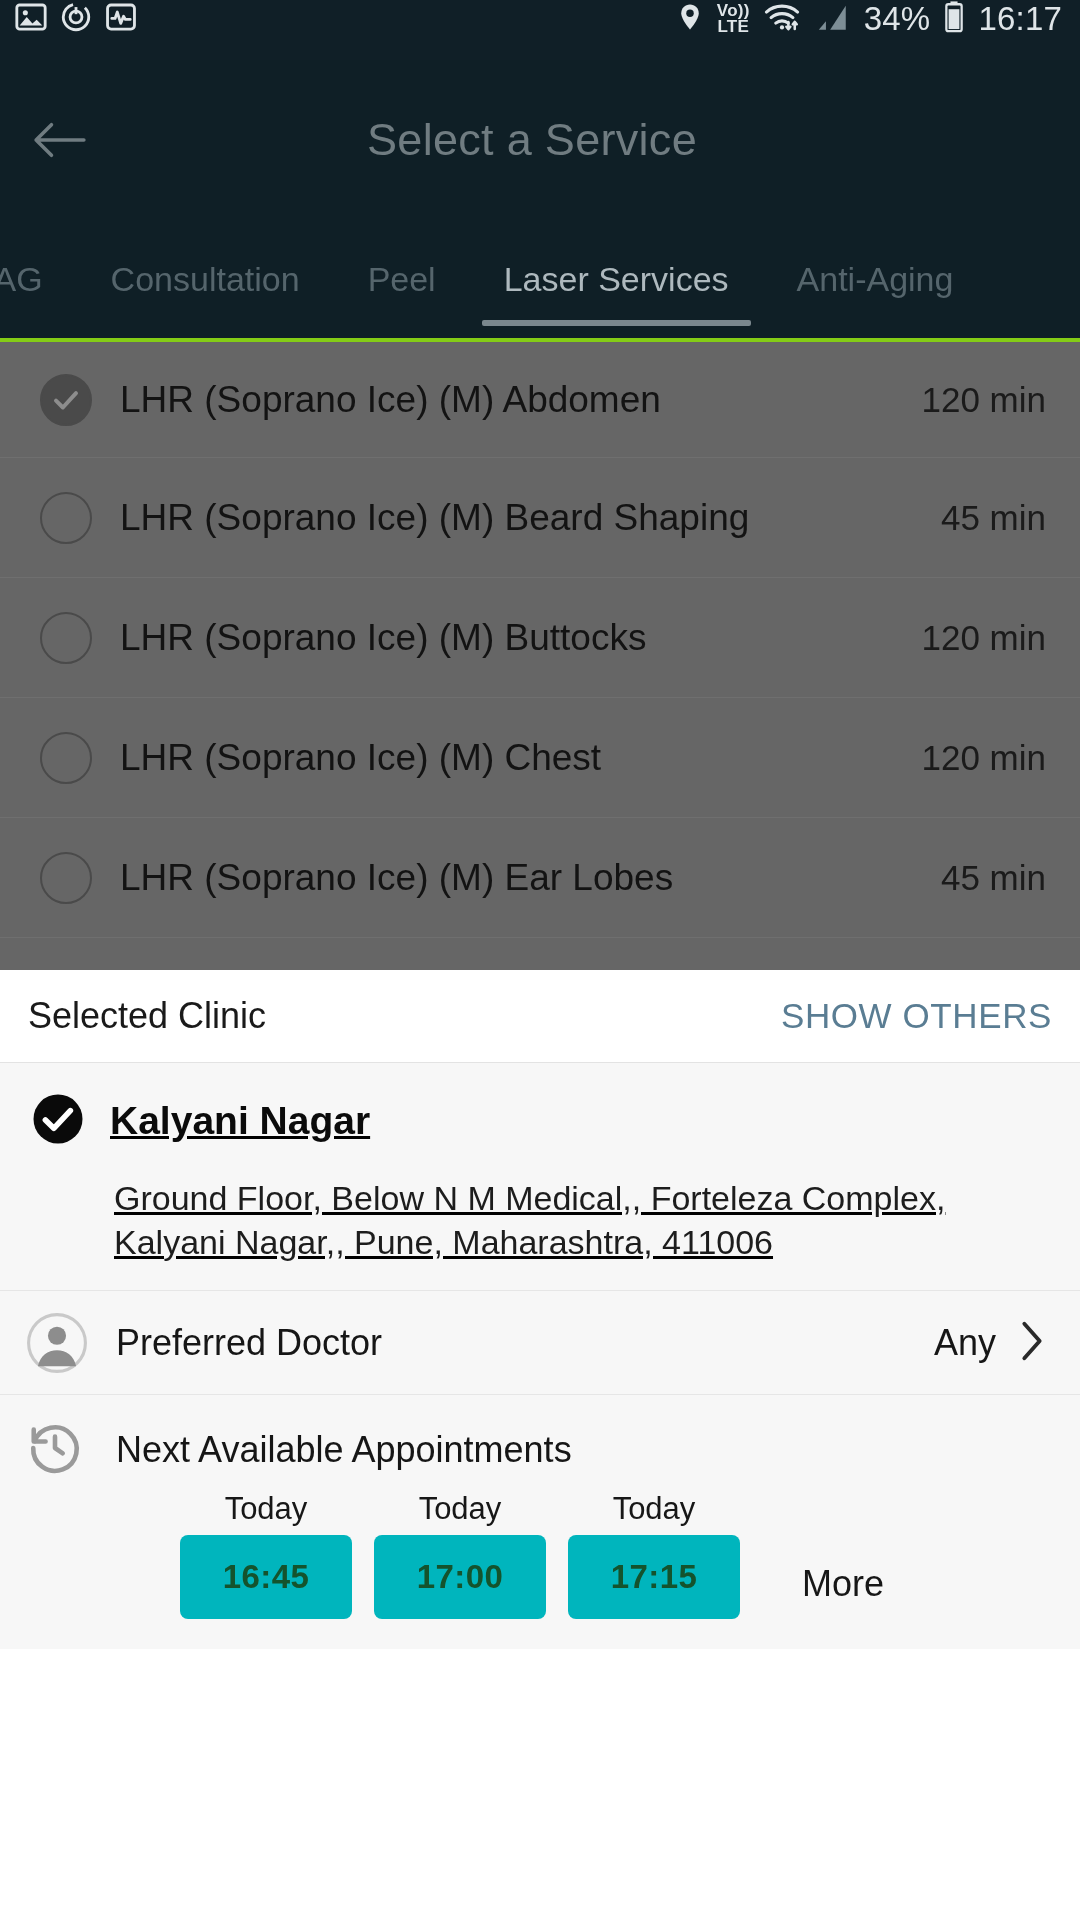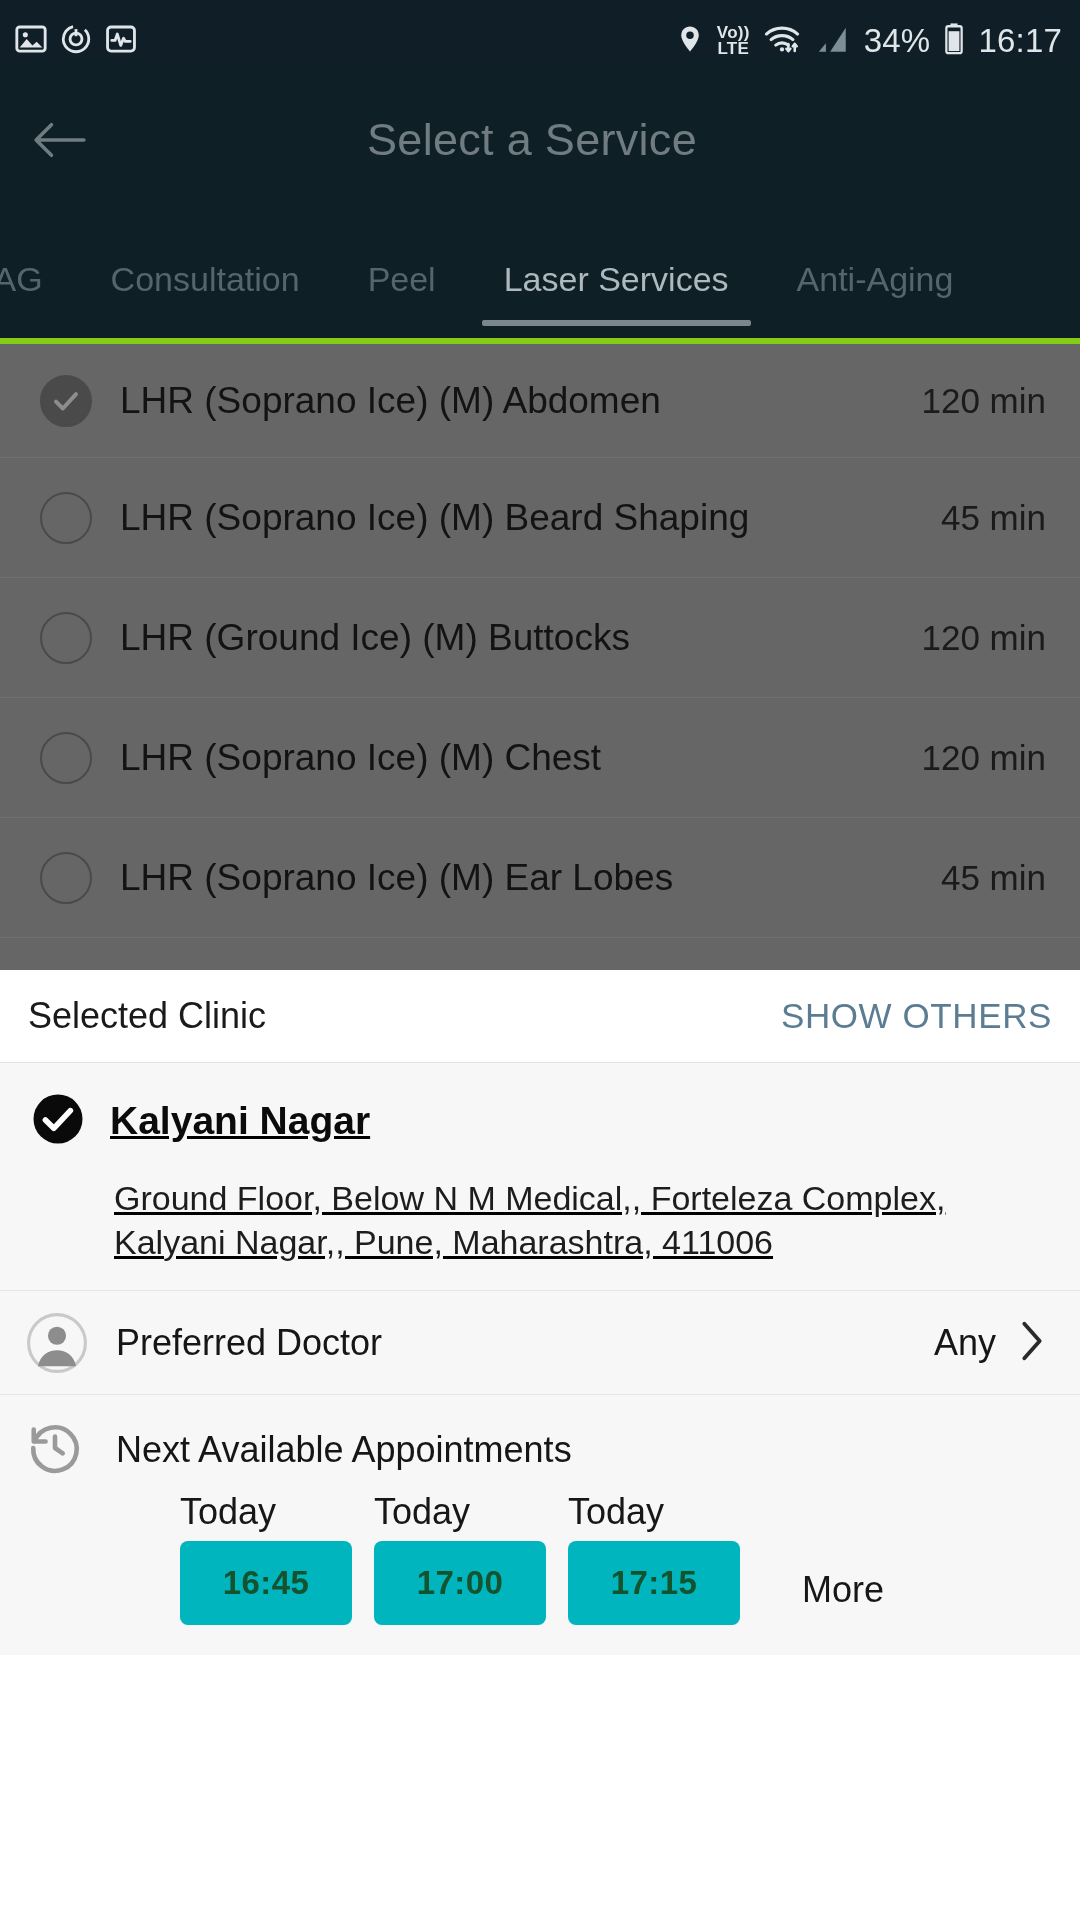--- a/index.html
+++ b/index.html
@@ -7,21 +7,21 @@
     width:1080px; height:1920px;
     background:#ffffff;
     font-family:"Liberation Sans", sans-serif;
     overflow:hidden;
   }
   #screen { position:relative; width:1080px; height:1920px; overflow:hidden; }
 
   
   .statusbar {
     height:60px; background:#101f27;
-    display:flex; align-items:flex-end;
+    display:flex; align-items:flex-start;
     padding:0 18px 0 14px;
   }
   .sb-left { display:flex; align-items:center; gap:11px; }
   .sb-right { margin-left:auto; display:flex; align-items:center; gap:12px; }
   .sb-ico { display:block; }
   .sb-text {
     color:#dfe5e8; font-size:33px; letter-spacing:.2px;
     font-family:"Liberation Sans", sans-serif;
   }
   .volte {
@@ -67,21 +67,21 @@
   .service-list {
     background:#666666; height:632px; overflow:hidden;
     position:relative;
   }
   .srow {
     height:120px; display:flex; align-items:center;
     padding:0 34px 0 40px;
     border-bottom:1px solid #6f6f6f;
     position:relative;
   }
-  .srow:first-child { border-top:6px solid #84cc16; }
+  .srow:first-child { border-top:4px solid #84cc16; }
   .radio {
     width:52px; height:52px; border-radius:50%;
     border:2px solid #4a4a4a; flex:0 0 auto;
     display:flex; align-items:center; justify-content:center;
   }
   .radio.checked { background:#4a4a4a; border-color:#4a4a4a; }
   .srow-label {
     margin-left:28px; font-size:37px; color:#131313;
     white-space:nowrap; overflow:hidden;
   }
@@ -127,21 +127,21 @@
     padding:24px 26px 6px 26px; background:#f7f7f7;
   }
 
   .slots {
     display:flex; align-items:flex-end;
     padding:4px 0 30px 0; background:#f7f7f7;
   }
   .slot { flex:0 0 auto; margin-left:22px; }
   .slot:first-child { margin-left:180px; }
   .slot-day {
-    text-align:left; font-size:36px; color:#171717; margin-bottom:8px;
+    text-align:center; font-size:31px; color:#171717; margin-bottom:8px;
   }
   .slot-chip {
     width:172px; height:84px; border-radius:8px;
     display:flex; align-items:center; justify-content:center;
     color:#14532d; font-size:33px; font-weight:700; letter-spacing:.4px;
   }
   .more-link {
     margin-left:62px; align-self:flex-end; margin-bottom:14px;
     font-size:36px; color:#171717; 
   }
@@ -253,21 +253,21 @@
     </div>
 
     <div class="srow">
       <span class="radio"></span>
       <span class="srow-label">LHR (Soprano Ice) (M) Beard Shaping</span>
       <span class="srow-dur">45 min</span>
     </div>
 
     <div class="srow">
       <span class="radio"></span>
-      <span class="srow-label">LHR (Ground Ice) (M) Buttocks</span>
+      <span class="srow-label">LHR (Soprano Ice) (M) Buttocks</span>
       <span class="srow-dur">120 min</span>
     </div>
 
     <div class="srow">
       <span class="radio"></span>
       <span class="srow-label">LHR (Soprano Ice) (M) Chest</span>
       <span class="srow-dur">120 min</span>
     </div>
 
     <div class="srow">

